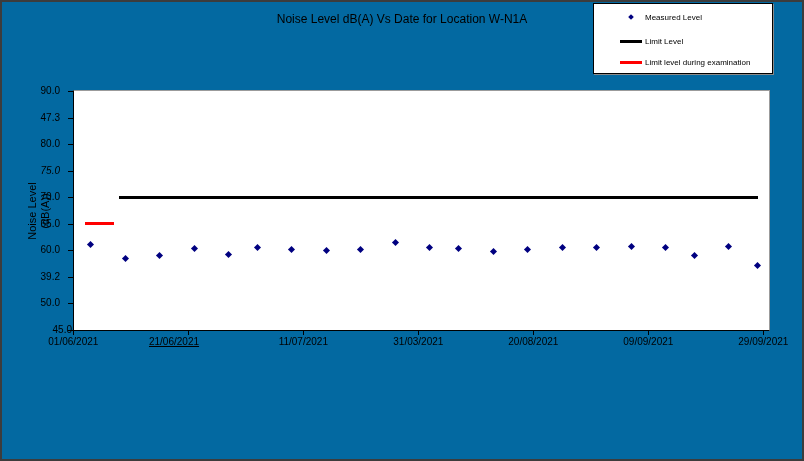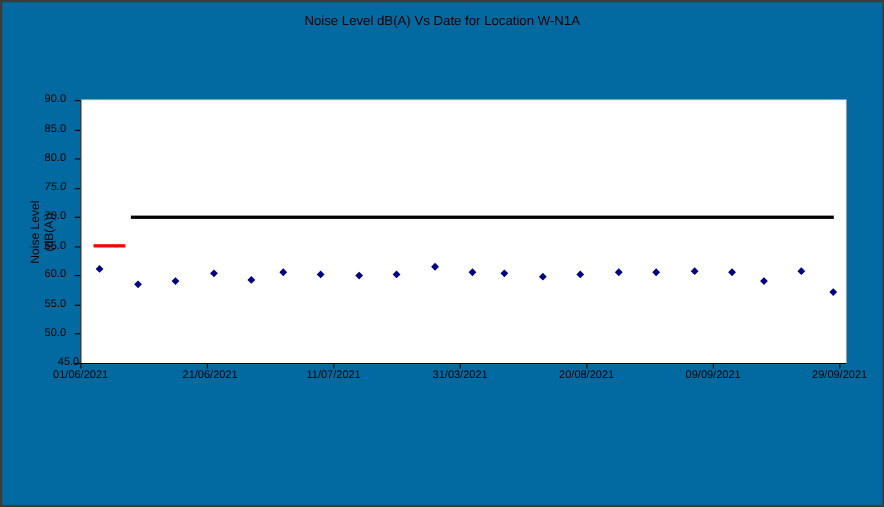--- a/index.html
+++ b/index.html
@@ -63,53 +63,73 @@
   .legend-line-sample { width:22px; height:3px; }
   .legend-diamond-sample { width:4px; height:4px; transform:rotate(45deg); }
   .legend-label { font-size:8px; color:#000; margin-left:3px; white-space:nowrap; }
 </style>
 </head>
 <body>
 
 <div class="frame">
   <div class="chart-title">Noise Level dB(A) Vs Date for Location W-N1A</div>
 
+  <div class="legend" id="legend">
+      <div class="legend-item" style="top: 5px;">
+        <div class="legend-marker-col">
+          <div class="legend-diamond-sample" style="background: rgb(0, 0, 128);"></div>
+        </div>
+        <div class="legend-label">Measured Level</div>
+      </div>
+      <div class="legend-item" style="top: 29px;">
+        <div class="legend-marker-col">
+          <div class="legend-line-sample" style="background: rgb(0, 0, 0);"></div>
+        </div>
+        <div class="legend-label">Limit Level</div>
+      </div>
+      <div class="legend-item" style="top: 50px;">
+        <div class="legend-marker-col">
+          <div class="legend-line-sample" style="background: rgb(255, 0, 0);"></div>
+        </div>
+        <div class="legend-label">Limit level during examination</div>
+      </div>
+    </div>
 
   <div class="y-axis-title" id="yAxisTitle">
       <div>Noise Level</div>
       <div>(dB(A))</div>
     </div>
 
   <div class="plot-area"></div>
 
   <div id="axisLayer">
       <div class="y-tick" style="left: 66px; top: 89px;"></div>
       <div class="y-tick-label" style="left: 16px; top: 84px;">90.0</div>
       <div class="y-tick" style="left: 66px; top: 115.556px;"></div>
-      <div class="y-tick-label" style="left: 16px; top: 110.556px;">85.0</div>
+      <div class="y-tick-label" style="left: 16px; top: 110.556px;">47.3</div>
       <div class="y-tick" style="left: 66px; top: 142.111px;"></div>
       <div class="y-tick-label" style="left: 16px; top: 137.111px;">80.0</div>
       <div class="y-tick" style="left: 66px; top: 168.667px;"></div>
       <div class="y-tick-label" style="left: 16px; top: 163.667px; font-style: italic;">75.0</div>
       <div class="y-tick" style="left: 66px; top: 195.222px;"></div>
       <div class="y-tick-label" style="left: 16px; top: 190.222px;">70.0</div>
       <div class="y-tick" style="left: 66px; top: 221.778px;"></div>
       <div class="y-tick-label" style="left: 16px; top: 216.778px; text-align: right;">65.0</div>
       <div class="y-tick" style="left: 66px; top: 248.333px;"></div>
       <div class="y-tick-label" style="left: 16px; top: 243.333px;">60.0</div>
       <div class="y-tick" style="left: 66px; top: 274.889px;"></div>
-      <div class="y-tick-label" style="left: 16px; top: 269.889px;">55.0</div>
+      <div class="y-tick-label" style="left: 16px; top: 269.889px;">39.2</div>
       <div class="y-tick" style="left: 66px; top: 301.444px;"></div>
       <div class="y-tick-label" style="left: 16px; top: 296.444px;">50.0</div>
       <div class="y-tick" style="left: 66px; top: 328px;"></div>
       <div class="y-tick-label" style="left: 28px; top: 323px;">45.0</div>
       <div class="x-tick" style="left: 71.3px; top: 328px;"></div>
       <div class="x-tick-label" style="left: 29.3px; top: 335px;">01/06/2021</div>
       <div class="x-tick" style="left: 186.3px; top: 328px;"></div>
-      <div class="x-tick-label" style="left: 147px; top: 335px;">21/06/2021</div>
+      <div class="x-tick-label" style="left: 130px; top: 335px; text-decoration: underline;">21/06/2021</div>
       <div class="x-tick" style="left: 301.3px; top: 328px;"></div>
       <div class="x-tick-label" style="left: 259.3px; top: 335px;">11/07/2021</div>
       <div class="x-tick" style="left: 416.3px; top: 328px;"></div>
       <div class="x-tick-label" style="left: 374.3px; top: 335px;">31/03/2021</div>
       <div class="x-tick" style="left: 531.3px; top: 328px;"></div>
       <div class="x-tick-label" style="left: 489.3px; top: 335px;">20/08/2021</div>
       <div class="x-tick" style="left: 646.3px; top: 328px;"></div>
       <div class="x-tick-label" style="left: 604.3px; top: 335px;">09/09/2021</div>
       <div class="x-tick" style="left: 761.3px; top: 328px;"></div>
       <div class="x-tick-label" style="left: 719.3px; top: 335px;">29/09/2021</div>

